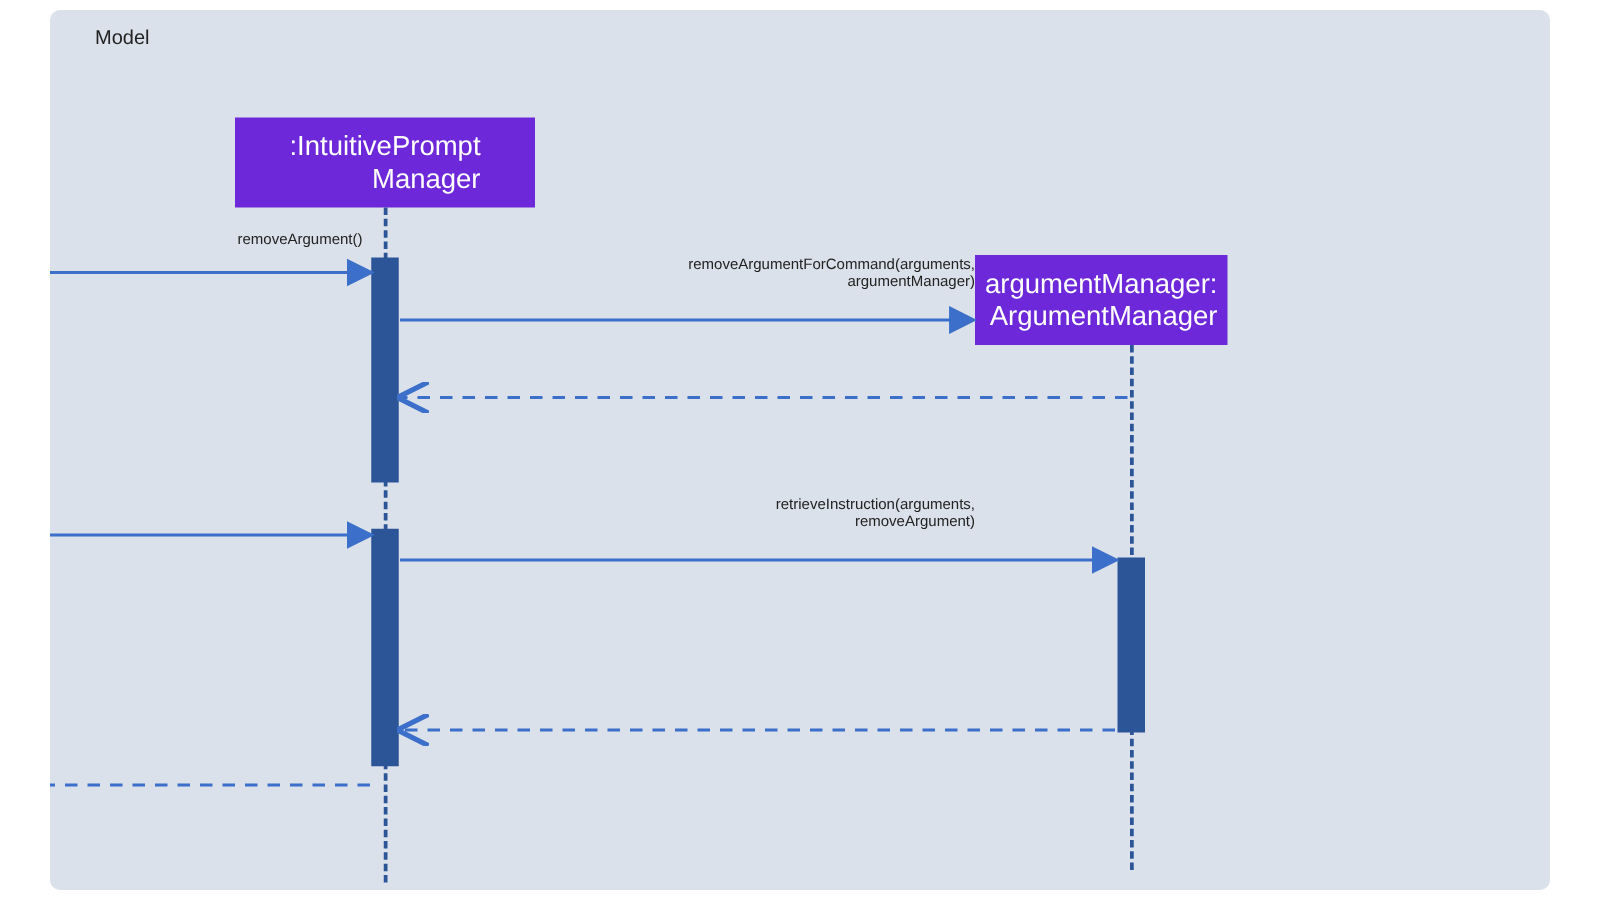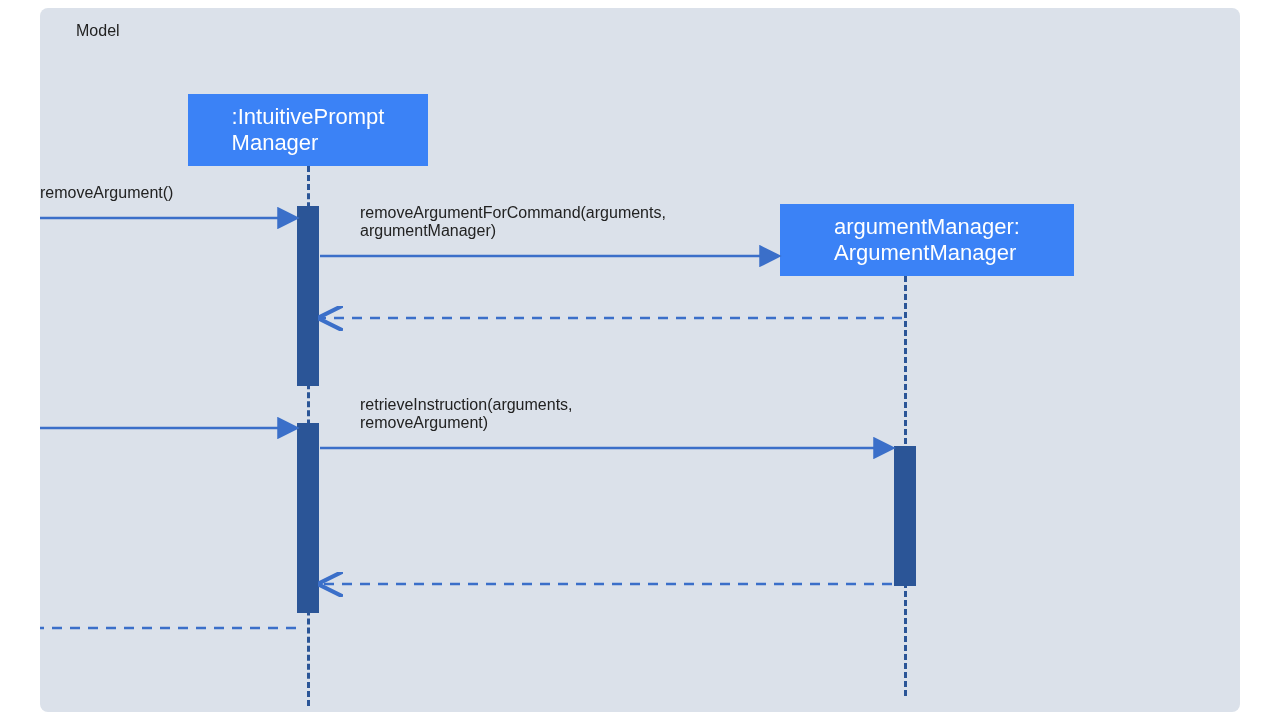--- a/index.html
+++ b/index.html
@@ -1,34 +1,34 @@
 <!DOCTYPE html>
 <html><head>
 <meta charset="utf-8">
 <style>
   html,body{margin:0;padding:0;width:1280px;height:720px;background:#fff;font-family:"Segoe UI",Arial,sans-serif;overflow:hidden}
   .frame{position:absolute;left:40px;top:8px;width:1200px;height:704px;background:#dbe1ea;border-radius:8px}
   .frame-title{position:absolute;left:36px;top:14px;font-size:16px;color:#222}
-  .participant{position:absolute;background:#3b82f6;color:#fff;text-align:left;display:flex;align-items:center;justify-content:center;font-size:22px;line-height:1.2;padding:6px 10px;box-sizing:border-box}
+  .participant{position:absolute;background:#6d28d9;color:#fff;text-align:right;display:flex;align-items:center;justify-content:center;font-size:22px;line-height:1.2;padding:6px 10px;box-sizing:border-box}
   .lifeline{position:absolute;width:0;border-left:3px dashed #2b5597}
   .activation{position:absolute;width:22px;background:#2b5597}
-  .msg{position:absolute;font-size:16px;color:#222;text-align:left;white-space:pre}
+  .msg{position:absolute;font-size:12px;color:#222;text-align:right;white-space:pre}
   svg.arrows{position:absolute;left:0;top:0;width:1200px;height:704px;pointer-events:none}
 </style>
 </head>
 <body>
 
 <div class="frame">
   <div class="frame-title">Model</div>
 
   <div class="participant" style="left:148px;top:86px;width:240px;height:72px">
     <span style="white-space:pre">:IntuitivePrompt
 Manager</span>
   </div>
-  <div class="participant" style="left:740px;top:196px;width:294px;height:72px">
+  <div class="participant" style="left:740px;top:196px;width:202px;height:72px">
     <span style="white-space:pre">argumentManager:
 ArgumentManager</span>
   </div>
 
   <div class="lifeline" style="left:267px;top:158px;height:540px"></div>
   <div class="lifeline" style="left:864px;top:268px;height:420px"></div>
 
   <div class="activation" style="left:257px;top:198px;height:180px"></div>
   <div class="activation" style="left:257px;top:415px;height:190px"></div>
 

